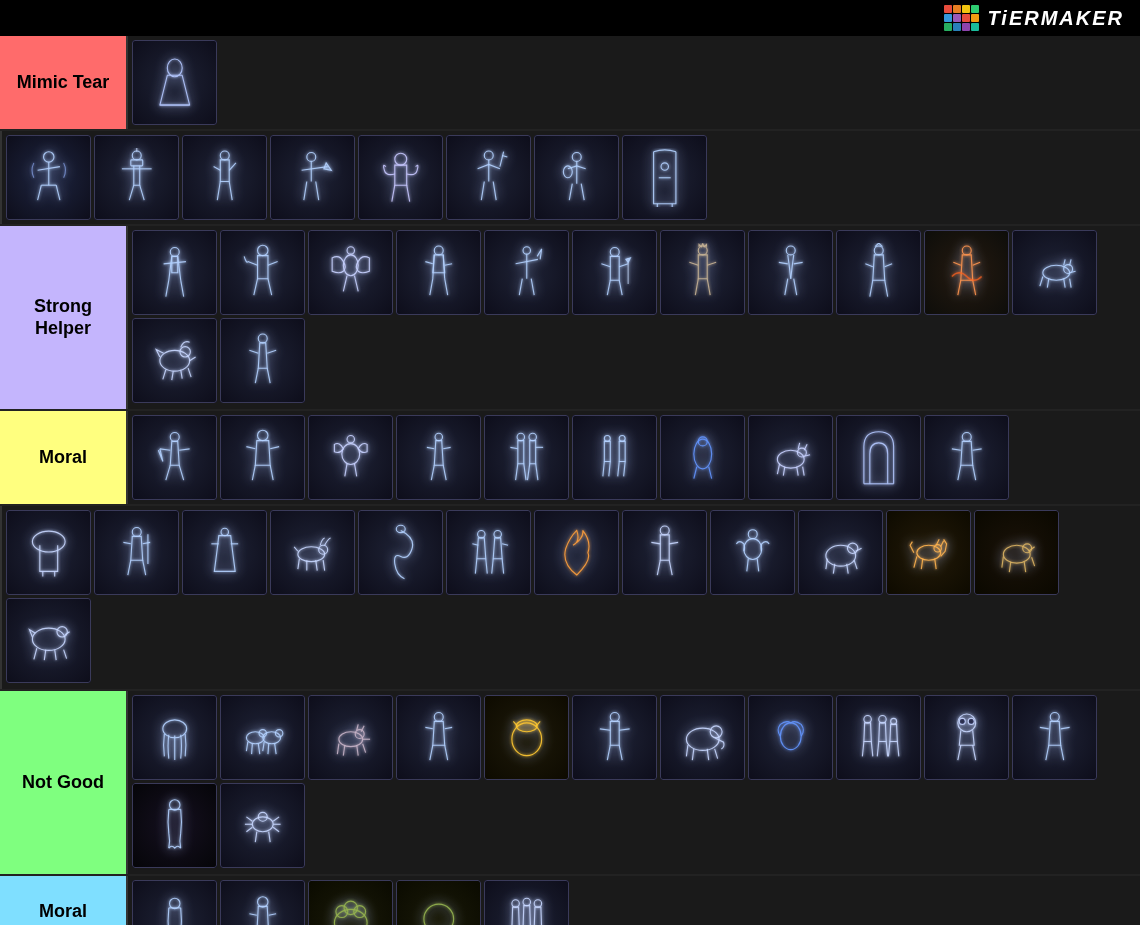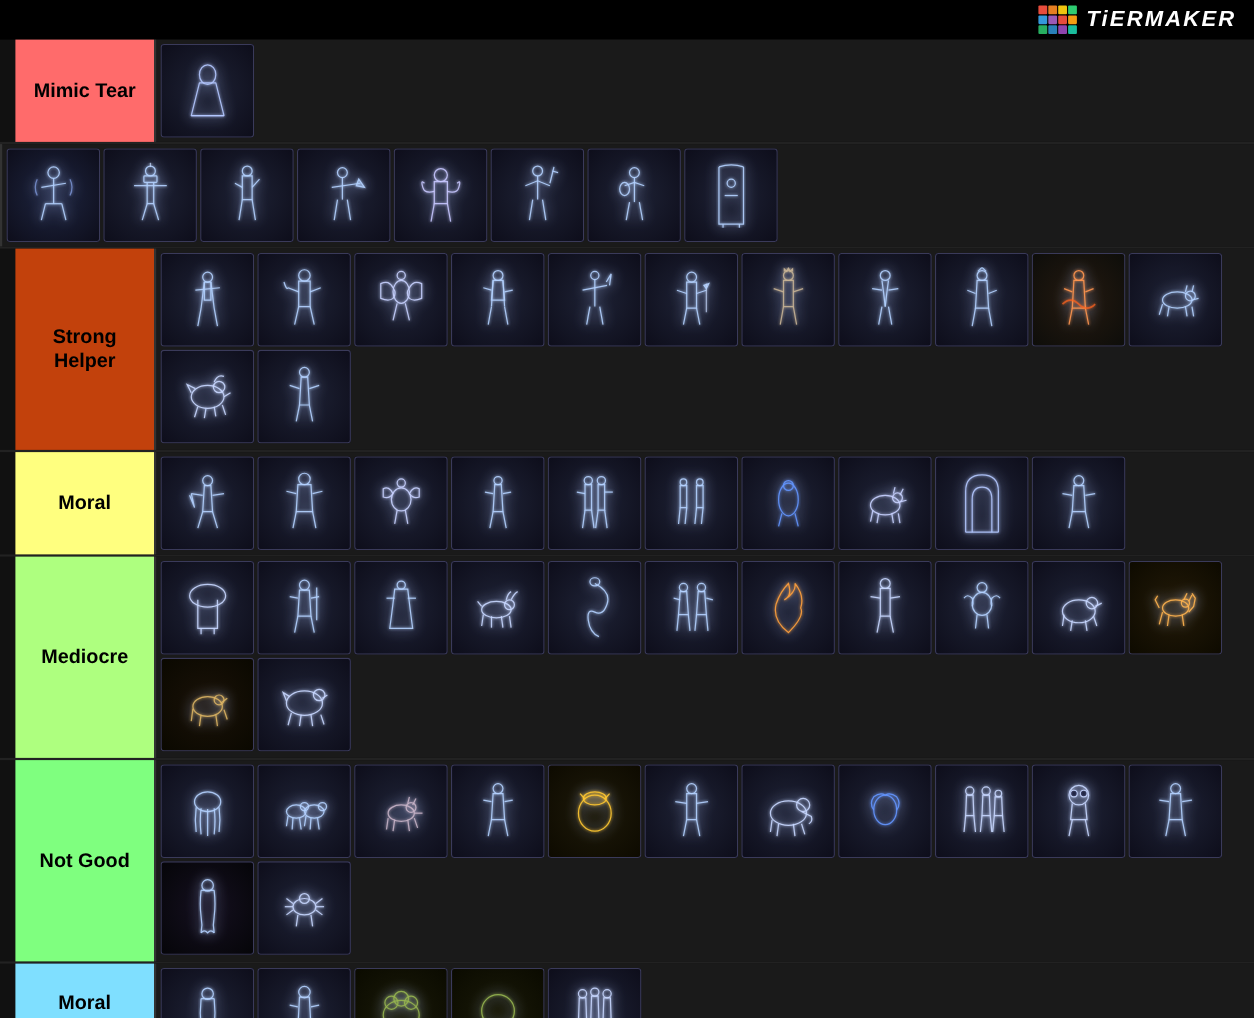--- a/index.html
+++ b/index.html
@@ -59,21 +59,20 @@
       display: flex;
       align-items: center;
       justify-content: center;
       text-align: center;
       font-size: 18px;
       font-weight: bold;
       color: #000;
       padding: 8px;
       line-height: 1.2;
       flex-shrink: 0;
-      margin-left: 14px;
     }
 
     .tier-items {
       display: flex;
       flex-wrap: wrap;
       flex: 1;
       padding: 4px;
       gap: 3px;
       background: #1a1a1a;
       border-left: 2px solid #333;
@@ -381,21 +380,21 @@
               <circle cx="30" cy="25" r="5"></circle>
             </g>
           </svg>
         </div>
         <div class="card-border"></div>
       </div>
     </div>
   </div>
 
   <div class="tier-row" style="min-height:185px;">
-    <div class="tier-label" style="background:#c2410c;">Strong Helper</div>
+    <div class="tier-label" style="background:#c4b5fd;">Strong Helper</div>
     <div class="tier-items">
 
       <div class="item-card">
         <div class="card-bg"></div>
         <div class="figure">
           <svg viewBox="0 0 60 80" xmlns="http://www.w3.org/2000/svg">
             <defs>
                 <filter id="g2a">
                   <feGaussianBlur stdDeviation="2" result="cb"></feGaussianBlur>
                   <feMerge>
@@ -1005,21 +1004,20 @@
               <path d="M38 50 L42 70"></path>
             </g>
           </svg>
         </div>
         <div class="card-border"></div>
       </div>
     </div>
   </div>
 
   <div class="tier-row" style="min-height:185px;">
-    <div class="tier-label" style="background:#aeff7f;">Mediocre</div>
     <div class="tier-items">
 
       <div class="item-card">
         <div class="card-bg"></div>
         <div class="figure">
           <svg viewBox="0 0 60 80" xmlns="http://www.w3.org/2000/svg">
             <defs>
                 <filter id="g4a">
                   <feGaussianBlur stdDeviation="2" result="cb"></feGaussianBlur>
                   <feMerge>

